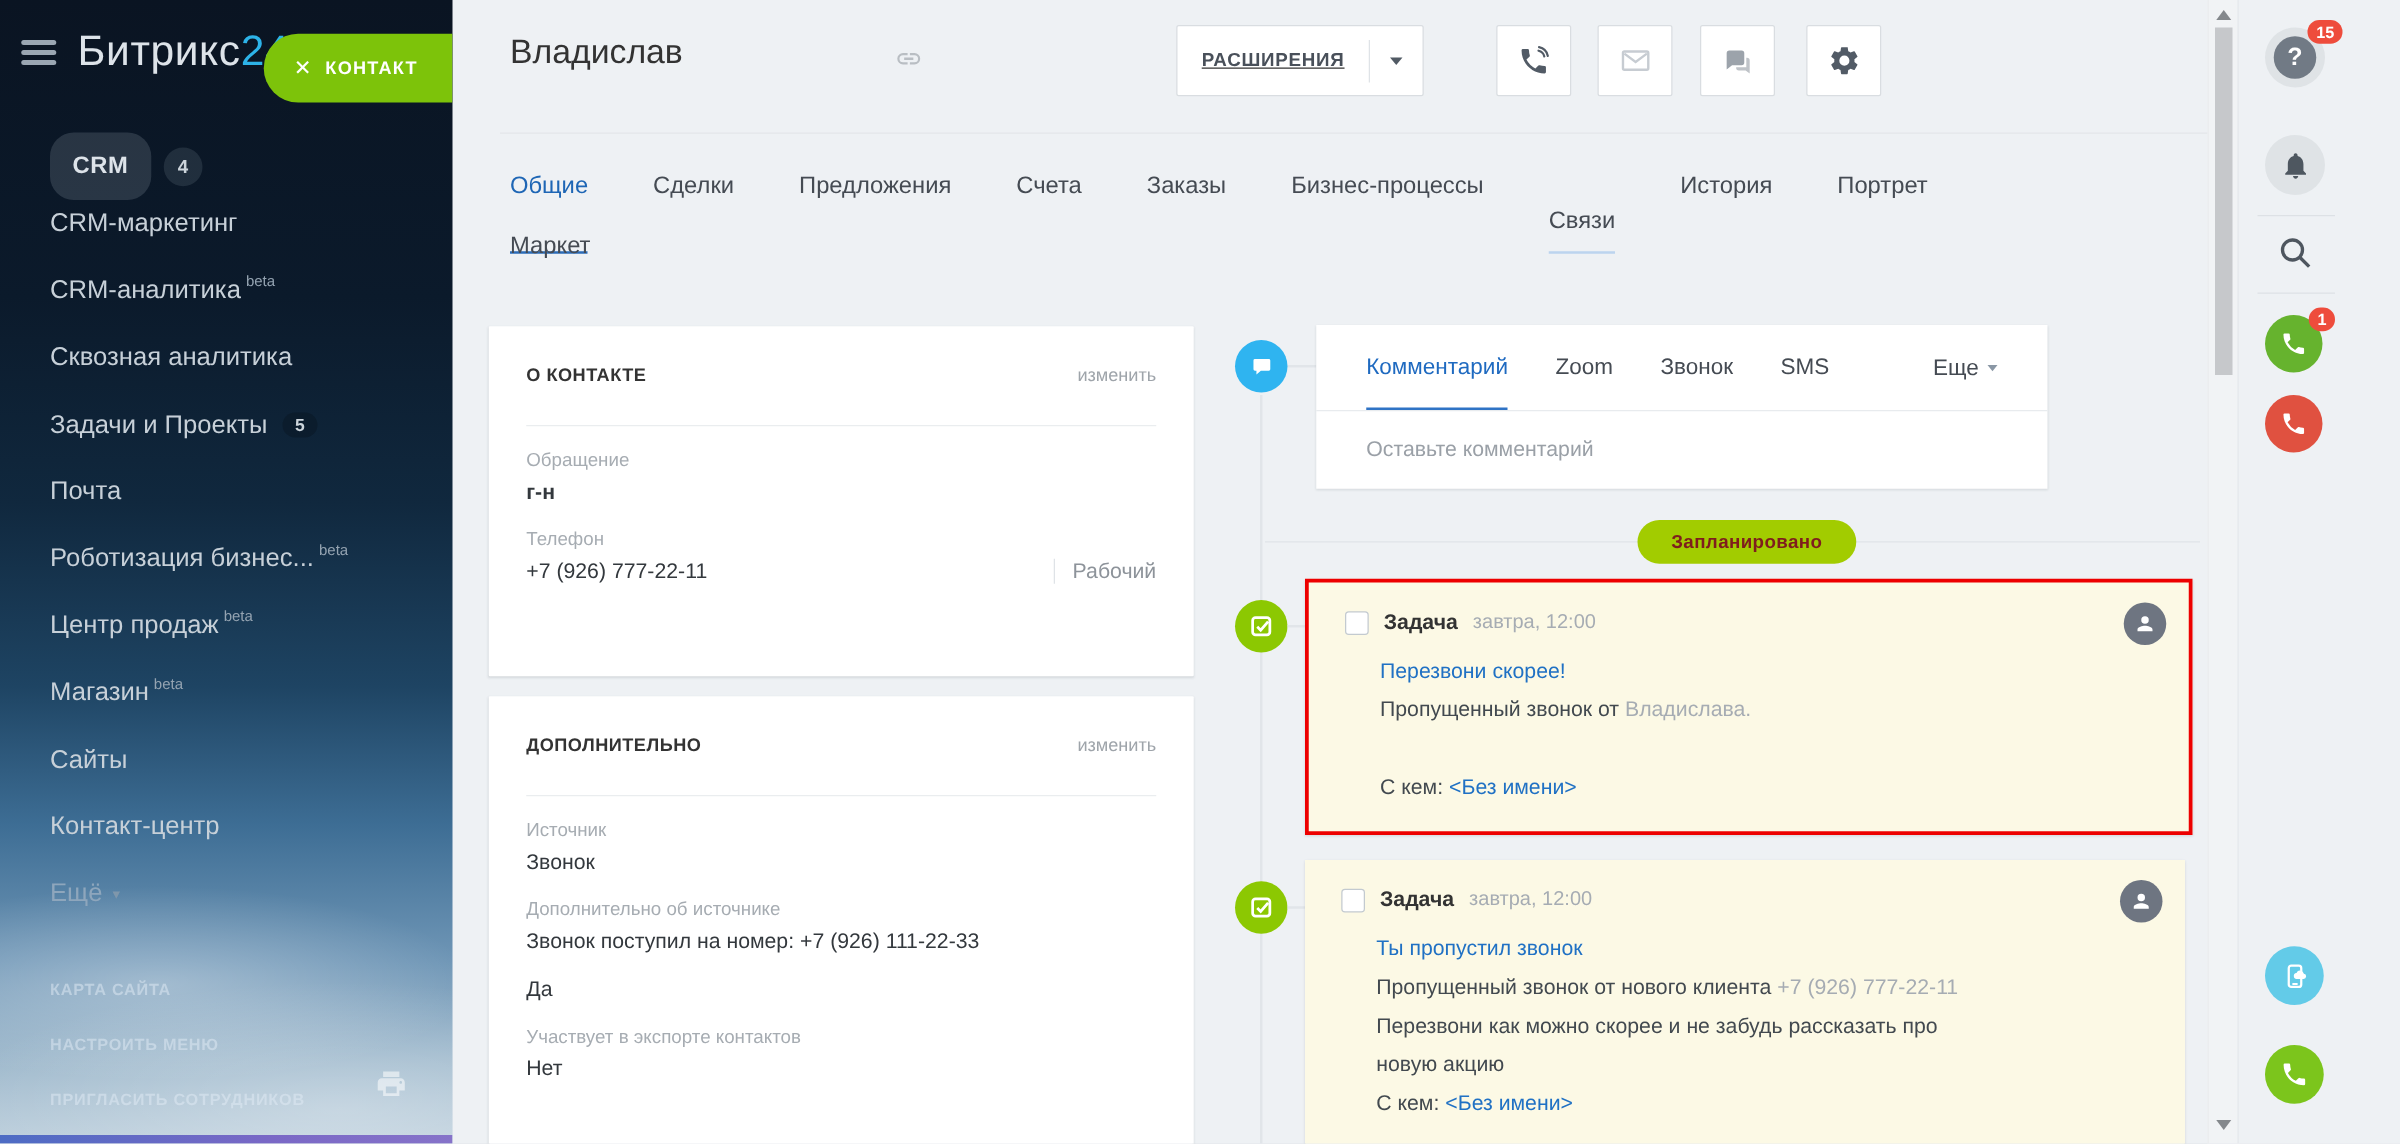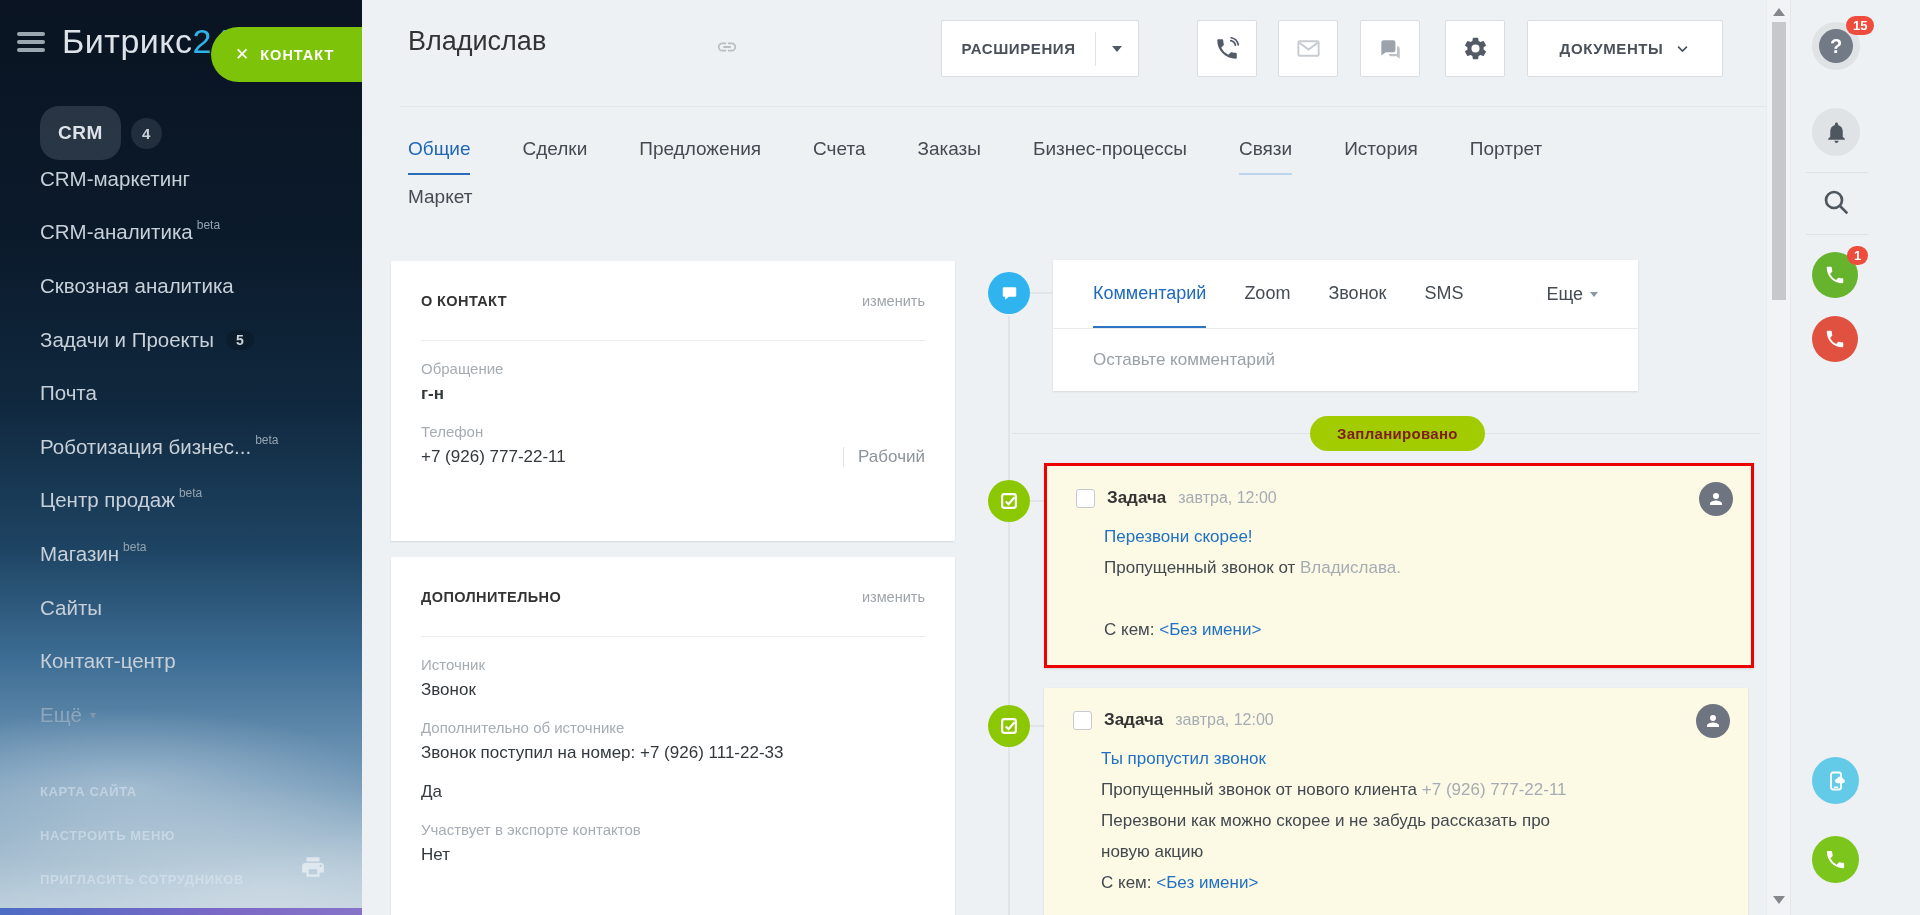--- a/index.html
+++ b/index.html
@@ -39,40 +39,40 @@
   .sb-footer{position:absolute;left:40px;top:784px;}
   .sb-footer div{font-size:13px;font-weight:bold;letter-spacing:.6px;color:rgba(225,235,245,.5);
       margin-bottom:29px;cursor:pointer;white-space:nowrap;}
   .printer{position:absolute;left:300px;top:854px;width:26px;height:26px;color:rgba(255,255,255,.55);cursor:pointer;}
 
   
   .page-title{position:absolute;left:408px;top:26px;font-size:27px;color:#333;}
   .link-ic{position:absolute;left:716px;top:36px;width:22px;height:22px;color:#b9bec3;cursor:pointer;}
   .btn{position:absolute;top:20px;height:57px;background:#fff;border:1px solid #d9dde1;border-radius:2px;
       box-sizing:border-box;display:flex;align-items:center;cursor:pointer;}
-  .btn-ext{left:941px;width:198px;}
+  .btn-ext{left:941px;width:198px;text-decoration:underline;}
   .btn-ext .t{flex:1;text-align:center;font-size:15px;font-weight:bold;color:#49505a;letter-spacing:.6px;}
   .btn-ext .sep{width:1px;height:34px;background:#dfe3e7;}
   .btn-ext .car{width:42px;display:flex;justify-content:center;}
   .tri-down{width:0;height:0;border-left:5px solid transparent;border-right:5px solid transparent;border-top:6px solid #515a64;}
   .icon-btn{width:60px;justify-content:center;}
   .ib1{left:1197px;color:#525b66;}
   .ib2{left:1278px;color:#c7ccd2;}
   .ib3{left:1360px;color:#9ca3ab;}
   .ib4{left:1445px;color:#525b66;}
   .btn-doc{left:1527px;width:196px;justify-content:center;gap:12px;}
   .btn-doc .t{font-size:15px;font-weight:bold;color:#49505a;letter-spacing:.6px;}
   .hdr-divider{position:absolute;left:400px;top:106px;width:1368px;height:1px;background:#e3e6e9;}
 
   
   .crm-tabs{position:absolute;left:408px;top:138px;display:flex;gap:52px;}
   .crm-tabs2{position:absolute;left:408px;top:186px;display:flex;gap:52px;}
   .crm-tab{font-size:19px;color:#454b53;padding-bottom:13px;border-bottom:2px solid transparent;cursor:pointer;white-space:nowrap;}
   .crm-tab.active{color:#1e66b5;border-bottom-color:#2b6cb8;}
-  .crm-tab.hoverline{border-bottom-color:#bcd4ee;}
+  .crm-tab.hoverline{border-bottom-color:#bcd4ee;margin-top:28px;}
 
   
   .info-card{position:absolute;left:391px;width:564px;background:#fff;border-radius:1px;
       box-shadow:0 1px 2px rgba(60,70,80,.14);box-sizing:border-box;padding:0 30px;}
   .card-a{top:261px;height:280px;}
   .card-b{top:557px;height:372px;}
   .card-head{display:flex;justify-content:space-between;align-items:center;height:79px;}
   .card-title{font-size:14.5px;font-weight:bold;color:#333;letter-spacing:.4px;}
   .card-edit{font-size:14.5px;color:#9ea4aa;cursor:pointer;}
   .card-sep{height:1px;background:#eaedef;margin:0 0 19px;}
@@ -261,26 +261,20 @@
     <svg viewBox="0 0 24 24" fill="currentColor" width="26" height="26">
         <path d="M4 4h11a2 2 0 0 1 2 2v7a2 2 0 0 1-2 2H8l-4 3V6a2 2 0 0 1 2-2z"></path>
         <path d="M18.5 9.5h.5a2 2 0 0 1 2 2V21l-3-2.2h-5a2 2 0 0 1-2-2v-.3h7.5v-7z" opacity=".65"></path>
       </svg>
   </div>
   <div class="btn icon-btn ib4">
     <svg viewBox="0 0 24 24" fill="currentColor" width="27" height="27">
         <path d="M19.14 12.94c.04-.3.06-.61.06-.94 0-.32-.02-.64-.07-.94l2.03-1.58a.49.49 0 0 0 .12-.61l-1.92-3.32a.49.49 0 0 0-.59-.22l-2.39.96c-.5-.38-1.03-.7-1.62-.94l-.36-2.54a.48.48 0 0 0-.48-.41h-3.84a.48.48 0 0 0-.47.41l-.36 2.54c-.59.24-1.13.57-1.62.94l-2.39-.96a.49.49 0 0 0-.59.22L2.74 8.87a.48.48 0 0 0 .12.61l2.03 1.58c-.05.3-.09.63-.09.94s.02.64.07.94l-2.03 1.58a.49.49 0 0 0-.12.61l1.92 3.32c.12.22.37.29.59.22l2.39-.96c.5.38 1.03.7 1.62.94l.36 2.54c.05.24.24.41.48.41h3.84c.24 0 .44-.17.47-.41l.36-2.54c.59-.24 1.13-.56 1.62-.94l2.39.96c.22.08.47 0 .59-.22l1.92-3.32a.49.49 0 0 0-.12-.61l-2.01-1.58zM12 15.6A3.6 3.6 0 1 1 12 8.4a3.6 3.6 0 0 1 0 7.2z"></path>
       </svg>
   </div>
-  <div class="btn btn-doc">
-    <span class="t">ДОКУМЕНТЫ</span>
-    <svg viewBox="0 0 24 24" fill="none" stroke="#49505a" stroke-width="2.6" width="15" height="15">
-        <path d="M5 9l7 7 7-7"></path>
-      </svg>
-  </div>
   <div class="hdr-divider"></div>
 
   <div class="crm-tabs">
 
   <div class="crm-tab active">Общие</div>
       <div class="crm-tab">Сделки</div>
       <div class="crm-tab">Предложения</div>
       <div class="crm-tab">Счета</div>
       <div class="crm-tab">Заказы</div>
       <div class="crm-tab">Бизнес-процессы</div>
@@ -288,21 +282,21 @@
       <div class="crm-tab">История</div>
       <div class="crm-tab">Портрет</div>
     </div>
   <div class="crm-tabs2">
 
   <div class="crm-tab">Маркет</div>
     </div>
 
   <div class="info-card card-a">
     <div class="card-head">
-      <span class="card-title">О КОНТАКТ</span>
+      <span class="card-title">О КОНТАКТЕ</span>
       <span class="card-edit">изменить</span>
     </div>
     <div class="card-sep"></div>
     <div>
 
     <div class="field strong">
           <div class="f-label">Обращение</div>
           <div class="f-value">
             <span>г-н</span>
             </div>

